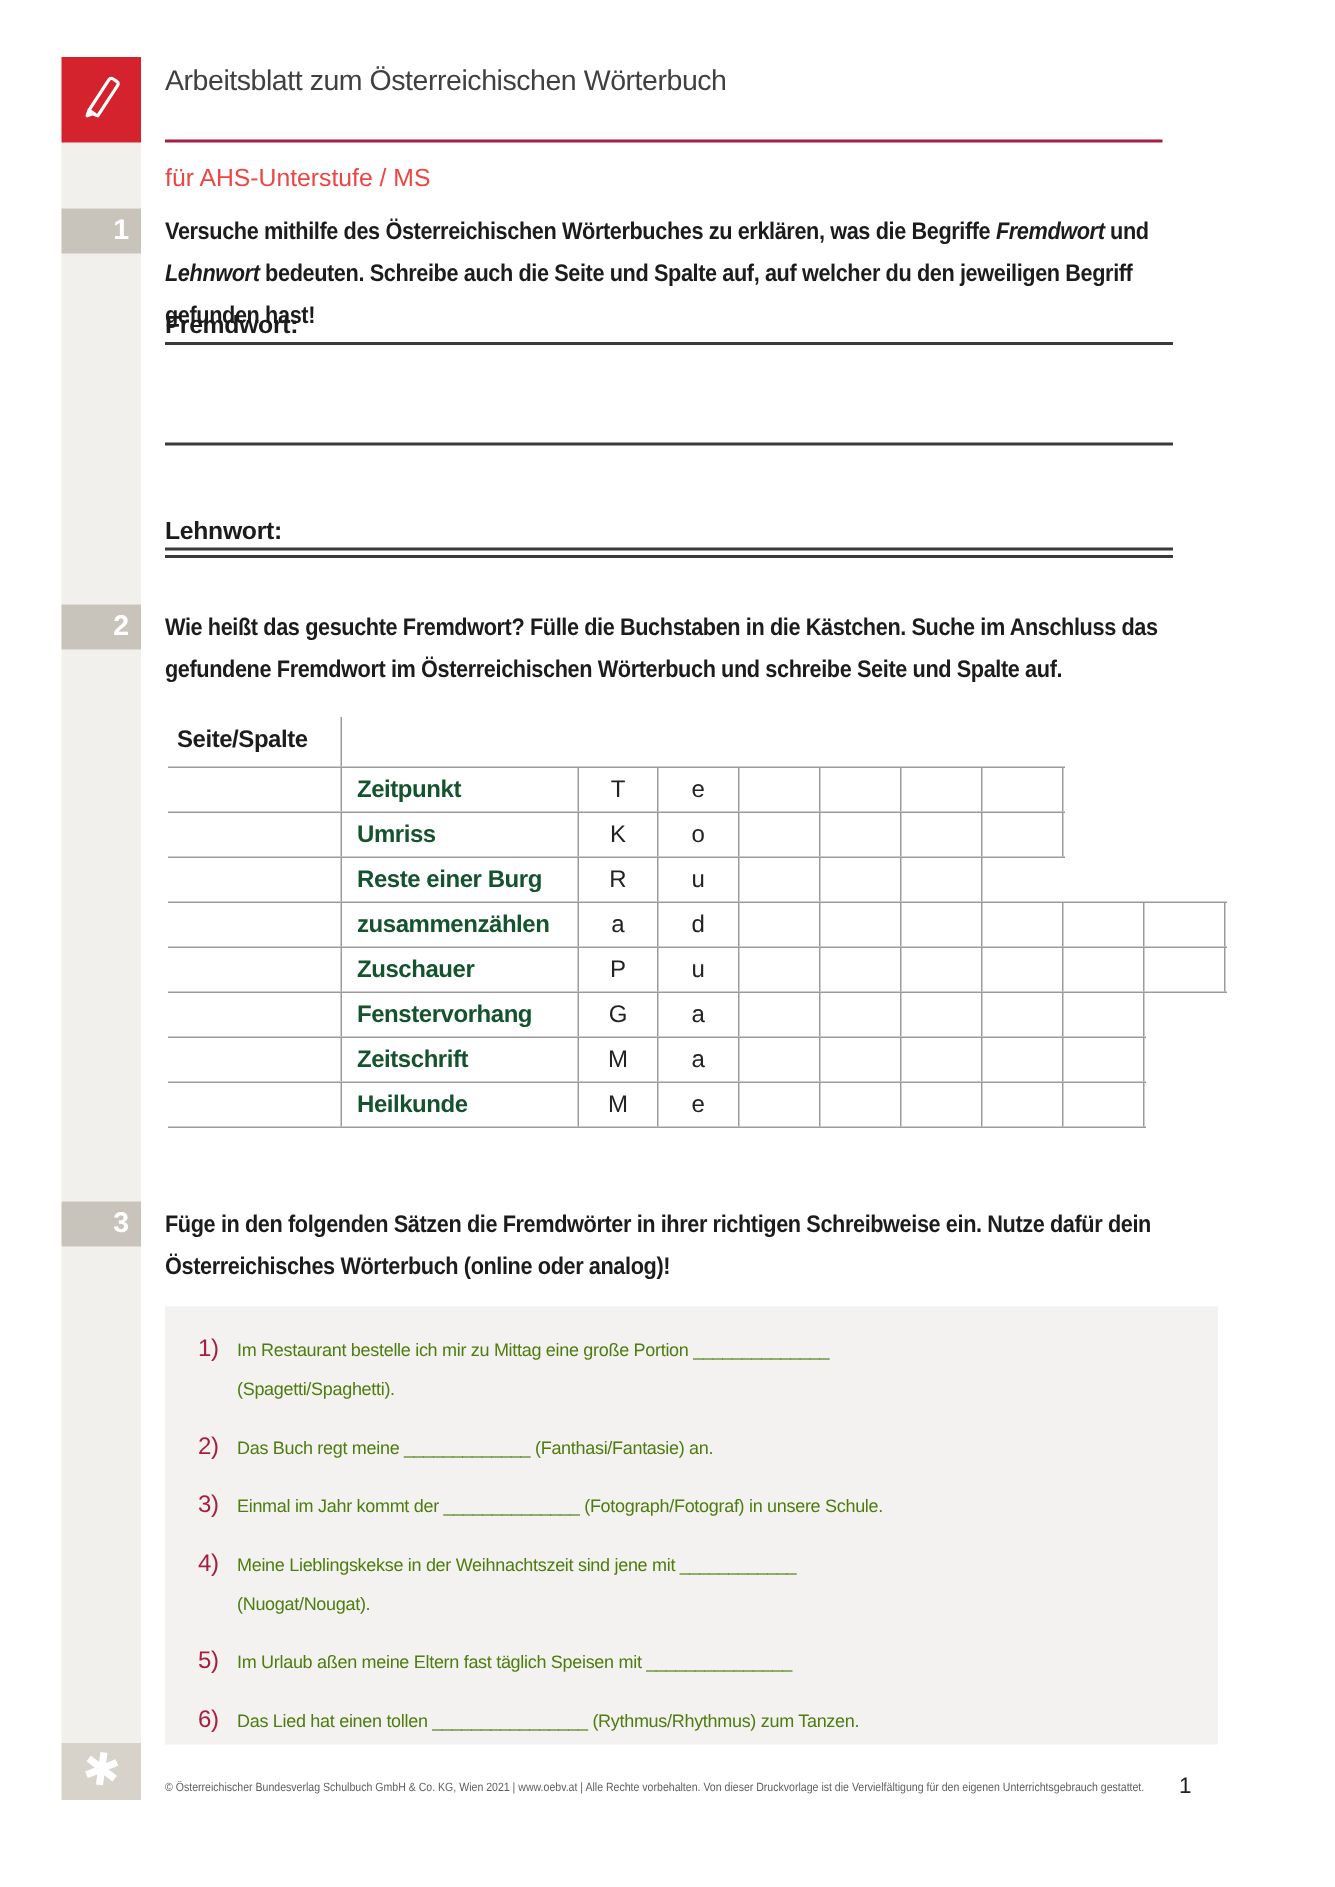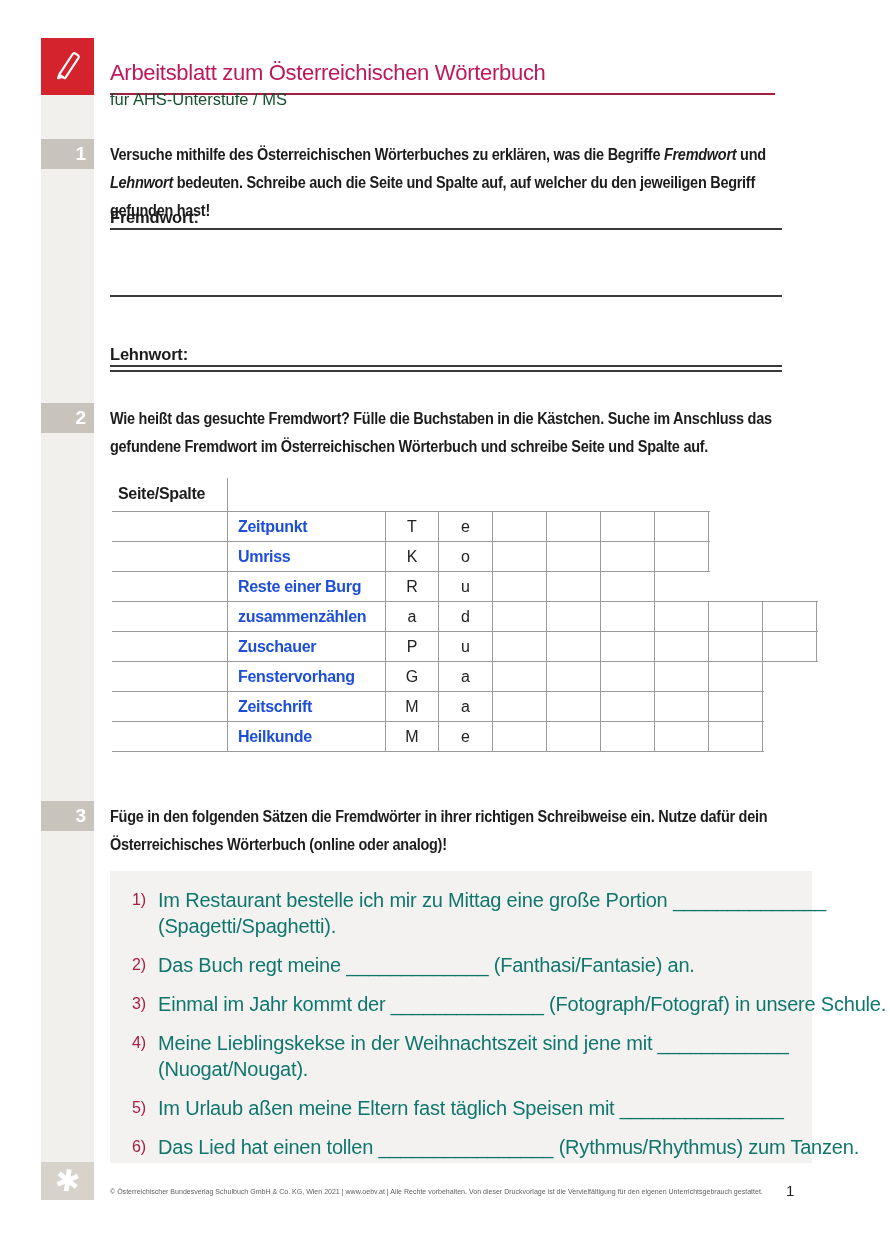--- a/index.html
+++ b/index.html
@@ -8,51 +8,51 @@
 
   
   .rail { position:absolute; left:41px; top:95px; width:53px; height:1067px; background:#f2f0ed; }
   .red-square { position:absolute; left:41px; top:38px; width:53px; height:57px; background:#d4232c; display:flex; align-items:center; justify-content:center; }
   .num-box { position:absolute; left:41px; width:53px; height:30px; background:#c9c4bb; color:#ffffff; font-weight:bold; font-size:19px; line-height:30px; text-align:right; padding-right:8px; }
   #numbox1 { top:139px; } #numbox2 { top:403px; } #numbox3 { top:801px; }
   .logo-box { position:absolute; left:41px; top:1162px; width:53px; height:38px; background:#d7d3ca; display:flex; align-items:center; justify-content:center; }
   .logo-glyph { color:#ffffff; font-size:30px; line-height:30px; transform:rotate(8deg); }
 
   
-  .title { position:absolute; left:110px; top:60px; font-size:22px; letter-spacing:-0.3px; color:#be185d; white-space:nowrap; }
+  .title { position:absolute; left:110px; top:44px; font-size:19px; letter-spacing:-0.3px; color:#404040; white-space:nowrap; }
   .title-rule { position:absolute; left:110px; top:93px; width:665px; height:0; border-bottom:2px solid #a61e42; }
-  .subtitle { position:absolute; left:110px; top:90px; font-size:16.5px; color:#14532d; white-space:nowrap; }
+  .subtitle { position:absolute; left:110px; top:110px; font-size:16.5px; color:#ef4444; white-space:nowrap; }
 
   
   .intro { position:absolute; left:110px; font-weight:bold; font-size:16px; letter-spacing:-0.3px; line-height:28px; width:745px; transform:scaleX(.905); transform-origin:0 0; }
   #intro1 { top:141px; } #intro2 { top:405px; } #intro3 { top:803px; }
   .intro i { font-style:italic; }
 
   
   .label-row { position:absolute; left:110px; width:672px; height:22px; border-bottom:2px solid #3a3a3a; font-weight:bold; font-size:16.5px; letter-spacing:-0.2px; }
   #fremdwort-row { top:208px; } #lehnwort-row { top:301px;margin-top:44px; }
   .blank-line { position:absolute; left:110px; width:672px; height:0; border-bottom:2px solid #3a3a3a; }
   #blank1 { top:295px; } #blank2 { top:370px; }
 
   
   .tbl { position:absolute; left:112px; top:478px; }
   .thead { display:flex; height:33px; }
   .thead .tc1 { width:116px; border-right:1px solid #9b9b9b; font-weight:bold; font-size:16px; letter-spacing:-0.3px; padding:7px 16px 0 6px; }
   .trow { display:flex; height:29px; align-items:center; }
   .tc1 { width:116px; border-right:1px solid #9b9b9b; height:100%; }
-  .tc2 { width:157px; height:100%; display:flex; align-items:center; padding-left:10px; color:#1d4ed8; font-weight:bold; font-size:16px; letter-spacing:-0.3px; }
+  .tc2 { width:157px; height:100%; display:flex; align-items:center; padding-left:10px; color:#14532d; font-weight:bold; font-size:16px; letter-spacing:-0.3px; }
   .tcell { width:54px; height:100%; border-right:1px solid #9b9b9b; display:flex; align-items:center; justify-content:center; font-size:16px; color:#222; }
   .tcell.first { border-left:1px solid #9b9b9b; }
   .hline { height:1px; background:#9b9b9b; }
 
   
   .panel { position:absolute; left:110px; top:871px; width:702px; height:292px; background:#f3f2f0; padding:16px 0 0 22px; }
   .sent { display:flex; margin-bottom:13px; }
   .sent-num { width:26px; flex:0 0 26px; color:#a61e42; font-size:16px; letter-spacing:-0.2px; line-height:26px; }
-  .sent-lines { font-size:20px; letter-spacing:-0.2px; line-height:26px; color:#0f766e; }
+  .sent-lines { font-size:12px; letter-spacing:-0.2px; line-height:26px; color:#4d7c0f; }
   .sline { white-space:nowrap; }
 
   
   .footer-text { position:absolute; left:110px; top:1187px; font-size:8px; color:#5f5f5f; white-space:nowrap; transform:scaleX(.88); transform-origin:0 0; }
   .page-num { position:absolute; left:786px; top:1182px; font-size:15px; color:#222; }
 </style>
 </head>
 <body>
 
 <div class="page">

